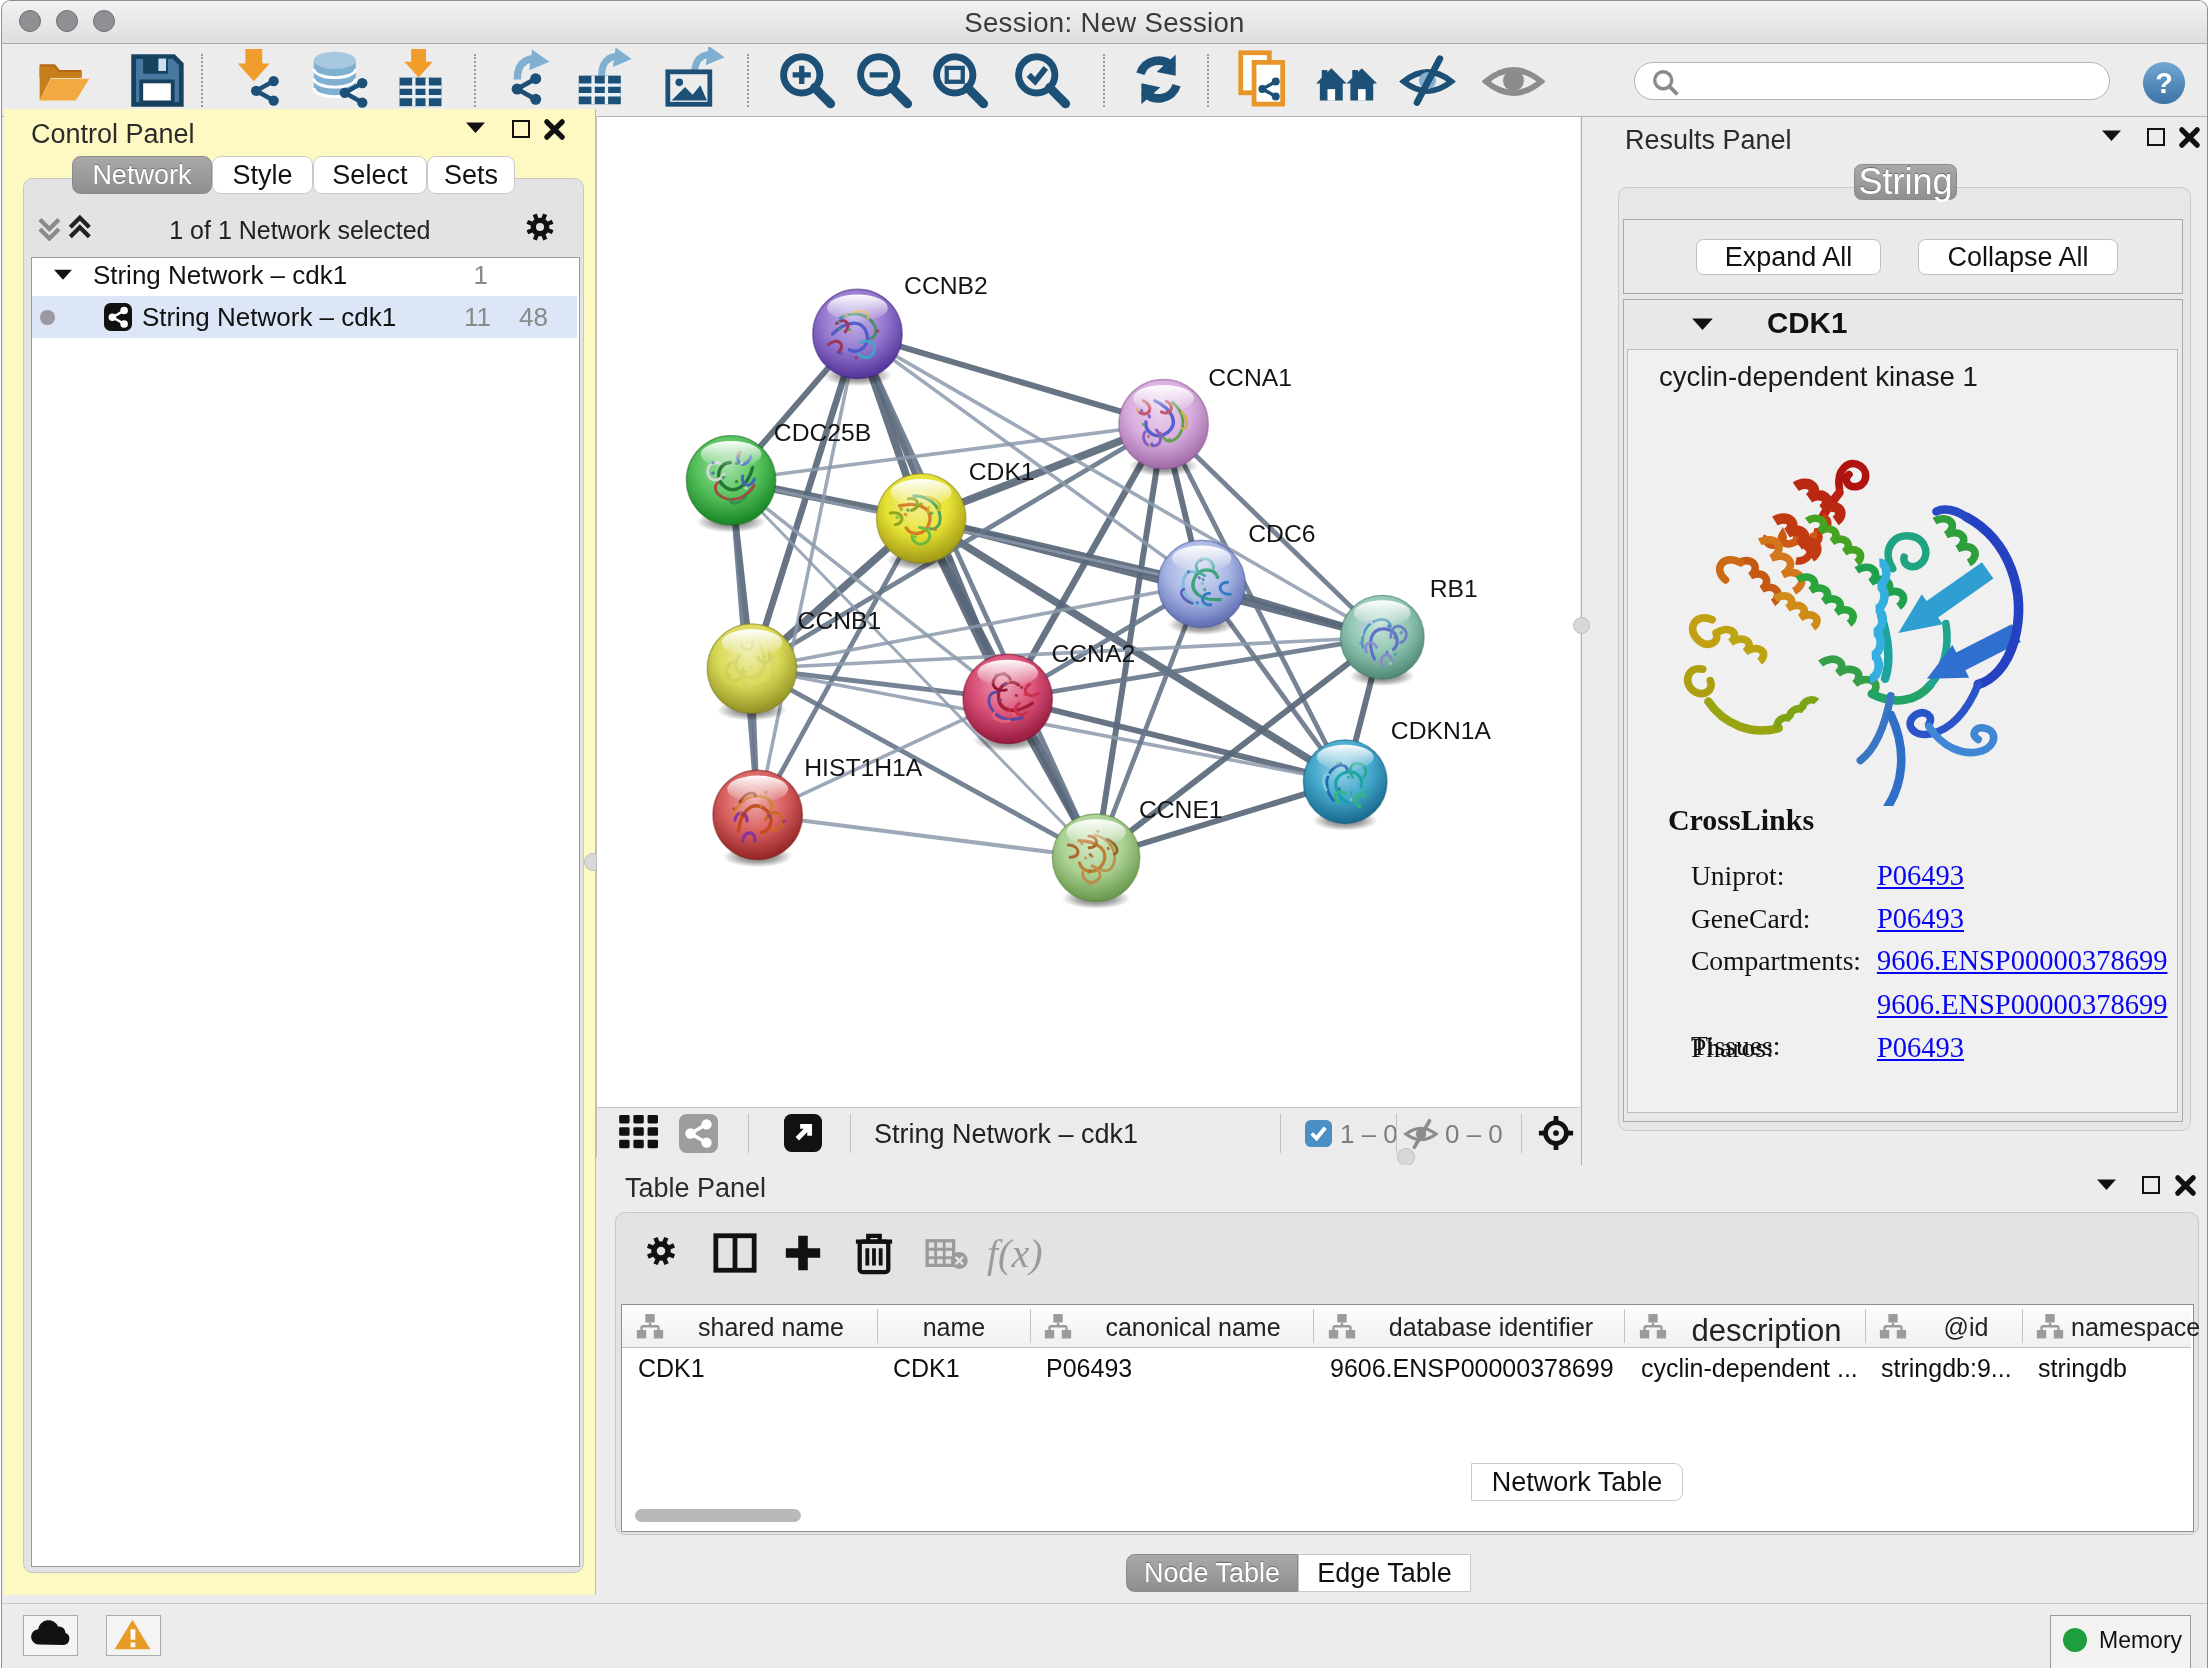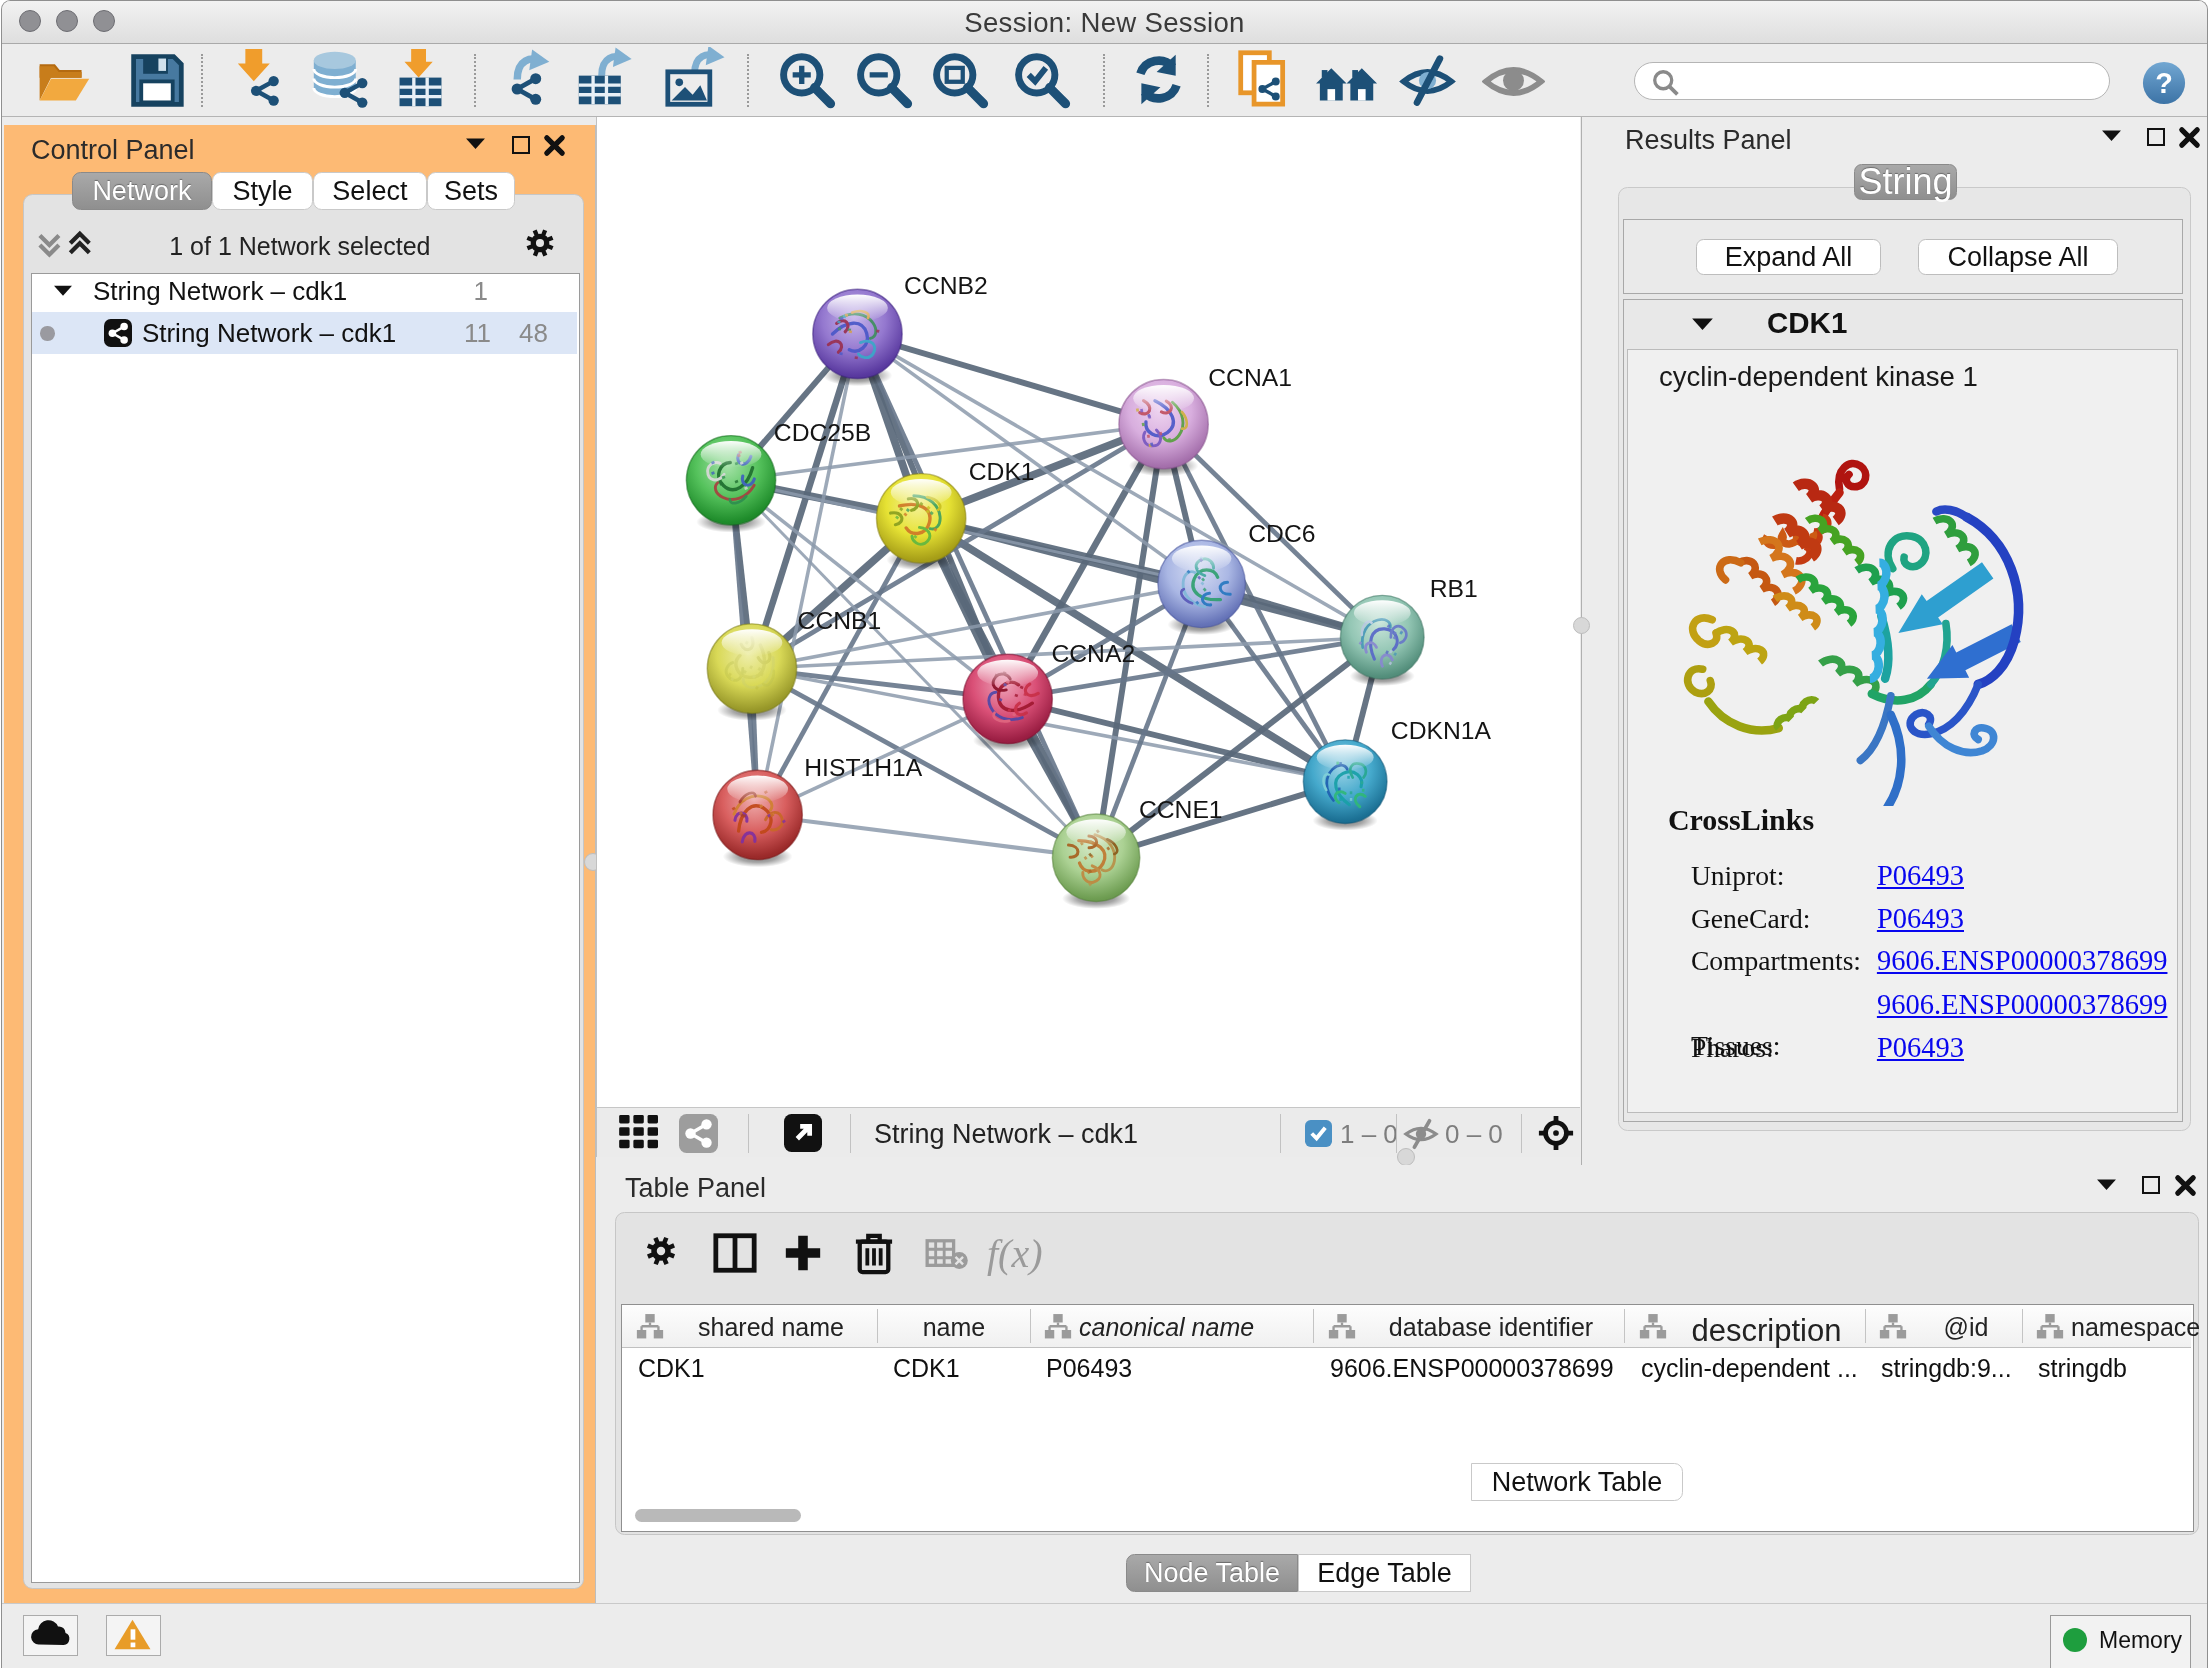--- a/index.html
+++ b/index.html
@@ -5,21 +5,21 @@
 #win{position:absolute;left:1px;top:0;width:2207px;height:1668px;background:#ececec;
  border:1px solid #8f8f8f;border-bottom:none;border-radius:9.5px 9.5px 0 0;overflow:hidden;box-sizing:border-box;}
 .abs{position:absolute;}
 #titlebar{left:0;top:0;right:0;height:42px;background:linear-gradient(#f2f2f2,#dedede);border-bottom:1px solid #a9a9a9;}
 .tl{width:22px;height:22px;border-radius:50%;background:#909094;border:1px solid #6d6d72;top:8.6px;box-sizing:border-box;}
 #title{left:0;right:0;top:5.7px;text-align:center;font-size:27.6px;font-weight:normal;color:#3a3a3a;letter-spacing:0.3px;}
 #toolbar{left:0;top:43px;right:0;height:72px;background:#ececec;border-bottom:1px solid #b4b4b4;}
 .vsep{top:9.5px;height:53px;width:0;border-left:2.9px dotted #9a9a9a;}
 #searchbox{left:1632px;top:18px;width:476px;height:38px;background:#fff;border:1.9px solid #b5b5b5;border-radius:20px;box-sizing:border-box;}
 
-#cp{left:1.9px;top:124px;width:592px;height:1486px;background:#fdba74;border-right:1px solid #bdbdbd;box-sizing:border-box;}
+#cp{left:1.9px;top:108px;width:592px;height:1486px;background:#fef9c3;border-right:1px solid #bdbdbd;box-sizing:border-box;}
 .ptitle{font-size:27px;color:#2b2b2b;}
 .tab{box-sizing:border-box;height:38px;font-size:27px;text-align:center;color:#111;background:#fff;border:1px solid #c9c9c9;line-height:36px;}
 .tabsel{background:linear-gradient(#a9a9a9,#8f8f8f);color:#fff;text-shadow:0 -1px 1px rgba(0,0,0,.35);border:1px solid #8a8a8a;}
 
 #np{left:594px;top:116px;width:984px;height:990px;background:#fff;border-left:1px solid #c0c0c0;box-sizing:border-box;}
 #nstatus{left:594px;top:1106px;width:984px;height:50px;background:#ebebeb;border-top:1px solid #c6c6c6;border-left:1px solid #c0c0c0;box-sizing:border-box;}
 .nsep{top:5.7px;height:39px;width:0;border-left:1px solid #c2c2c2;}
 
 #rp{left:1579px;top:116px;width:630px;height:1048px;background:#ececec;border-left:1px solid #b0b0b0;box-sizing:border-box;}
 
@@ -822,21 +822,21 @@
       <div class="abs" style="left:49px;top:7.6px;width:200px;text-align:center;font-size:25px;color:#222;">shared name</div>
       <div class="abs" style="left:255px;top:3.8px;width:1px;height:34px;background:#c4c4c4;"></div>
       <div class="abs" style="left:261px;top:7.6px;width:142px;text-align:center;font-size:25px;color:#222;">name</div>
       <div class="abs" style="left:408px;top:3.8px;width:1px;height:34px;background:#c4c4c4;"></div>
       <div class="abs" style="left:421px;top:6.7px;"><svg width="30" height="28.5" viewBox="0 0 32 30">
           <rect x="11" y="2" width="10" height="9" fill="#9b9b9b"></rect>
           <rect x="2" y="19" width="10" height="9" fill="#9b9b9b"></rect>
           <rect x="20" y="19" width="10" height="9" fill="#9b9b9b"></rect>
           <path d="M16 11 L16 15 M7 15 L25 15 M7 15 L7 19 M25 15 L25 19" stroke="#9b9b9b" stroke-width="2.5" fill="none"></path>
         </svg></div>
-      <div class="abs" style="left:457px;top:7.6px;width:228px;font-size:25px;color:#222;font-style:italic;">canonical name</div>
+      <div class="abs" style="left:457px;top:7.6px;width:228px;text-align:center;font-size:25px;color:#222;">canonical name</div>
       <div class="abs" style="left:691px;top:3.8px;width:1px;height:34px;background:#c4c4c4;"></div>
       <div class="abs" style="left:705px;top:6.7px;"><svg width="30" height="28.5" viewBox="0 0 32 30">
           <rect x="11" y="2" width="10" height="9" fill="#9b9b9b"></rect>
           <rect x="2" y="19" width="10" height="9" fill="#9b9b9b"></rect>
           <rect x="20" y="19" width="10" height="9" fill="#9b9b9b"></rect>
           <path d="M16 11 L16 15 M7 15 L25 15 M7 15 L7 19 M25 15 L25 19" stroke="#9b9b9b" stroke-width="2.5" fill="none"></path>
         </svg></div>
       <div class="abs" style="left:741px;top:7.6px;width:256px;text-align:center;font-size:25px;color:#222;">database identifier</div>
       <div class="abs" style="left:1002px;top:3.8px;width:1px;height:34px;background:#c4c4c4;"></div>
       <div class="abs" style="left:1016px;top:6.7px;"><svg width="30" height="28.5" viewBox="0 0 32 30">

